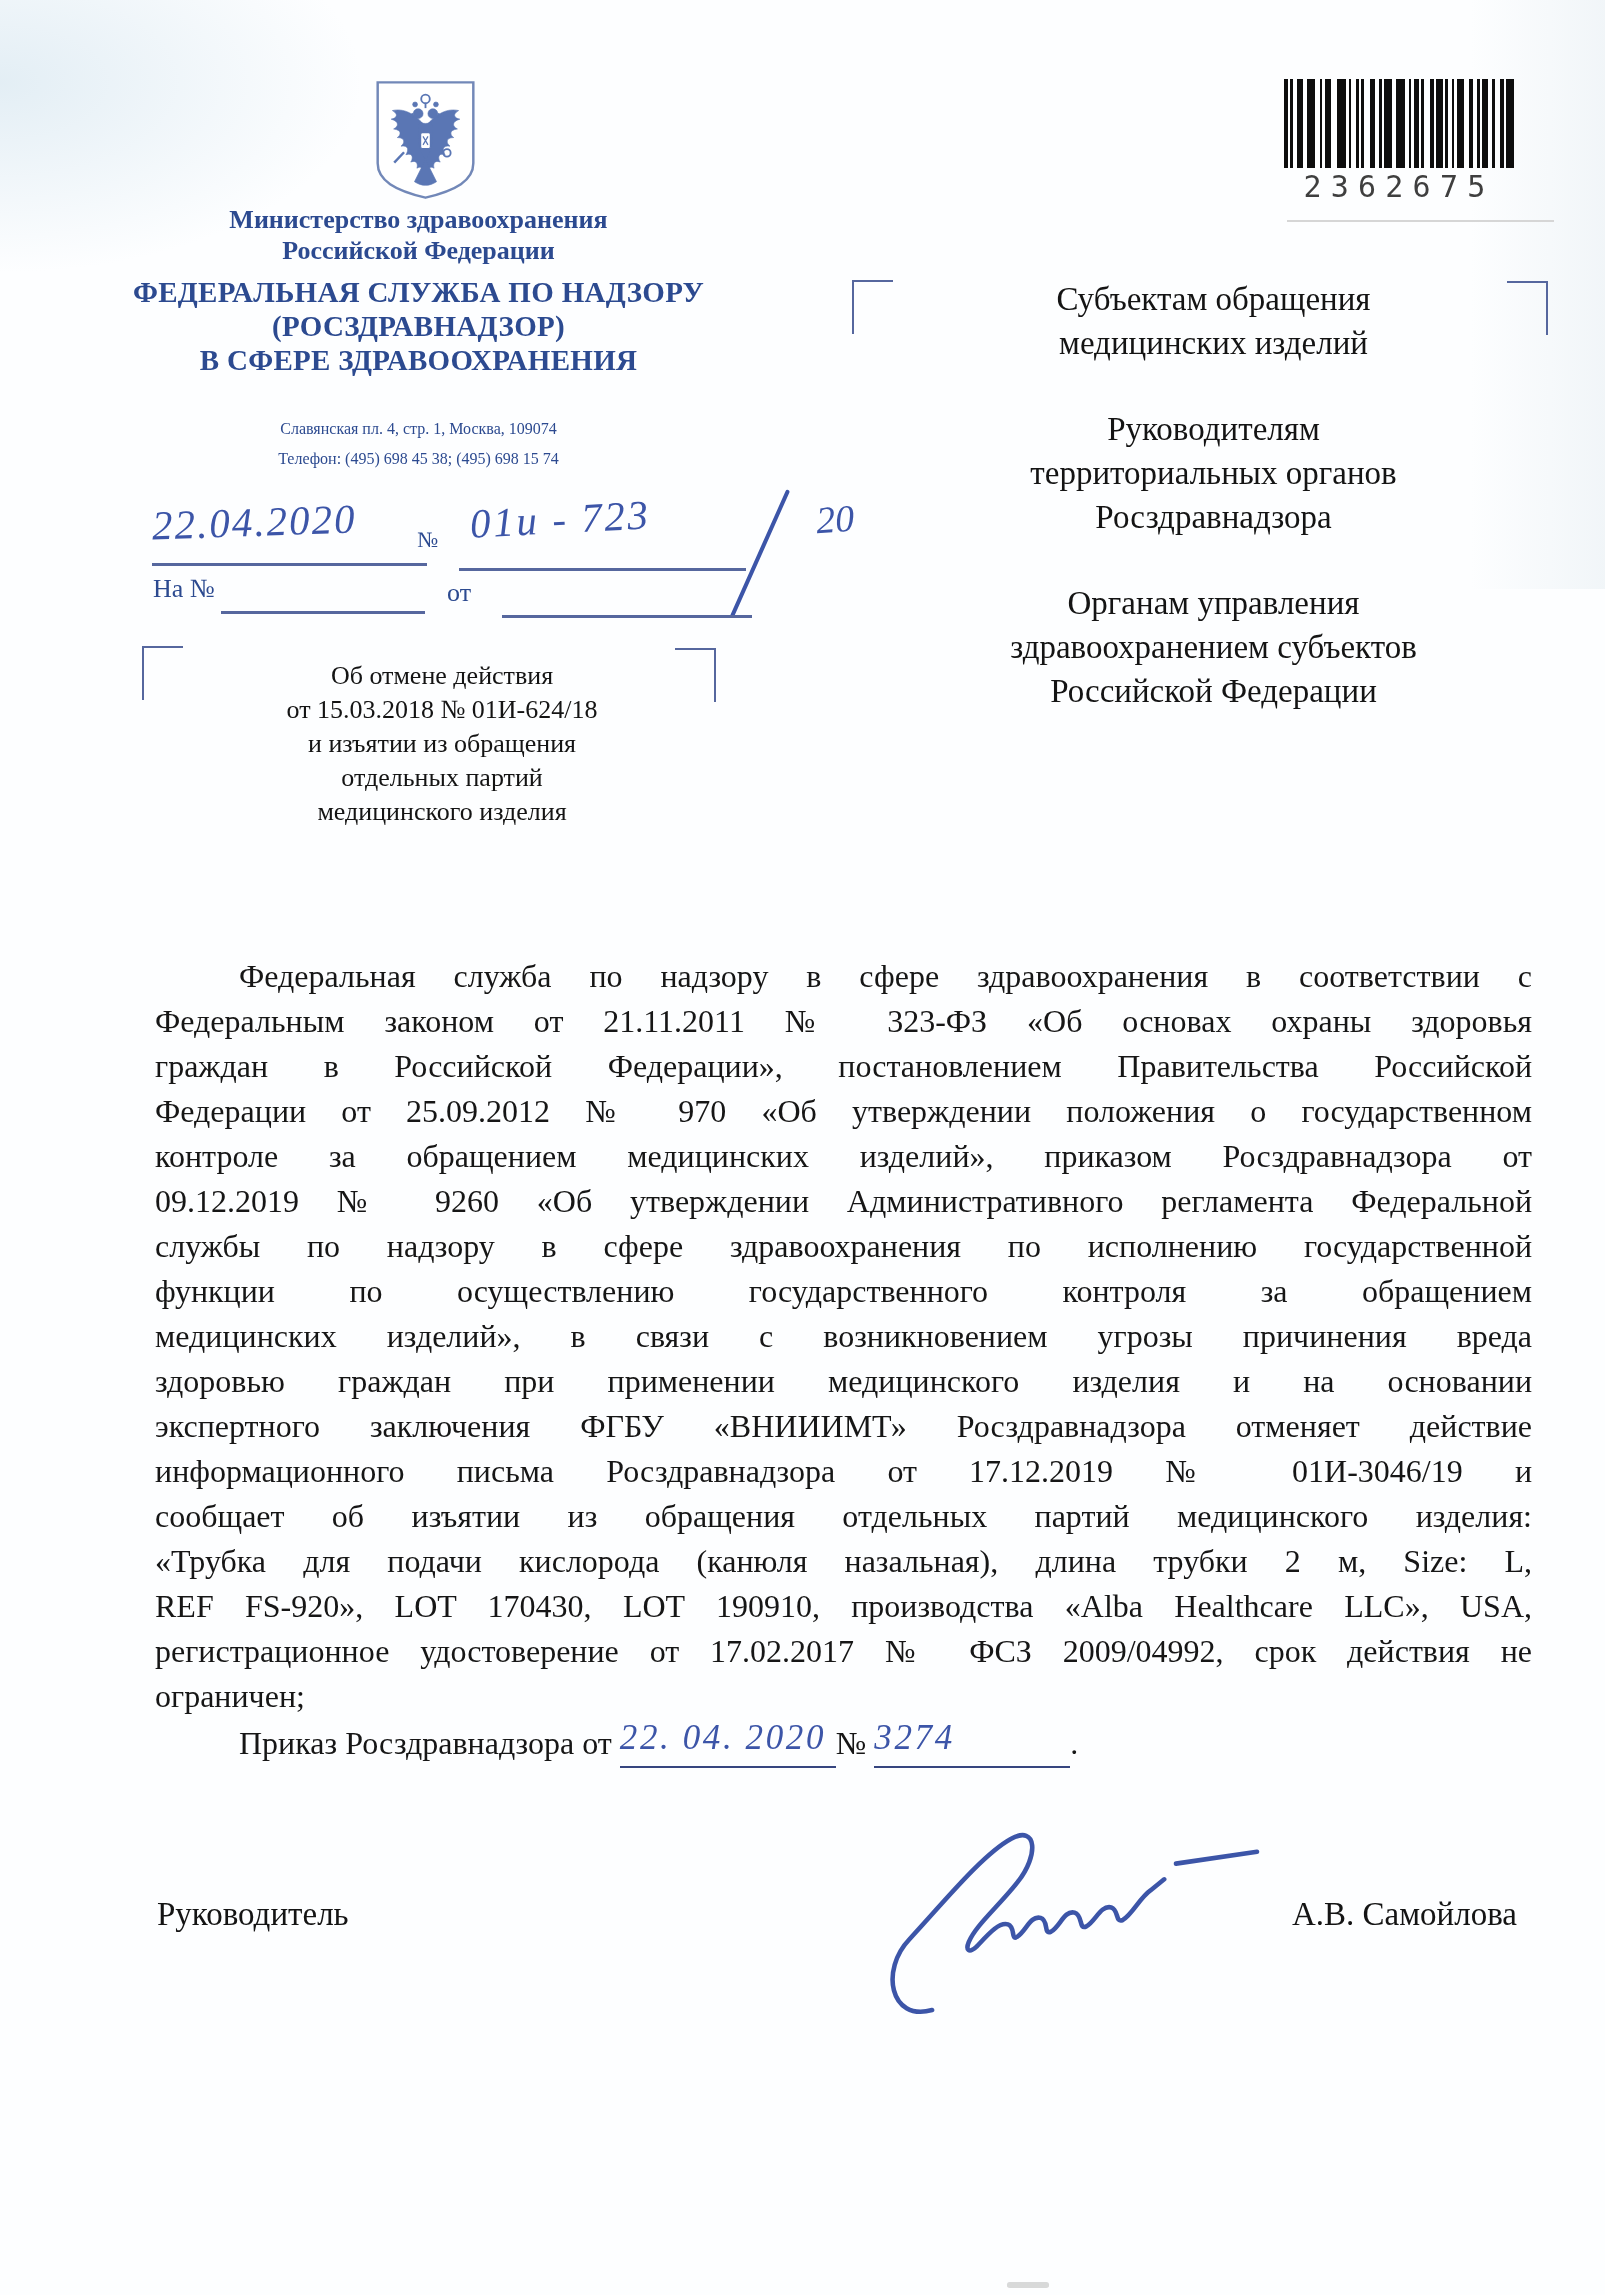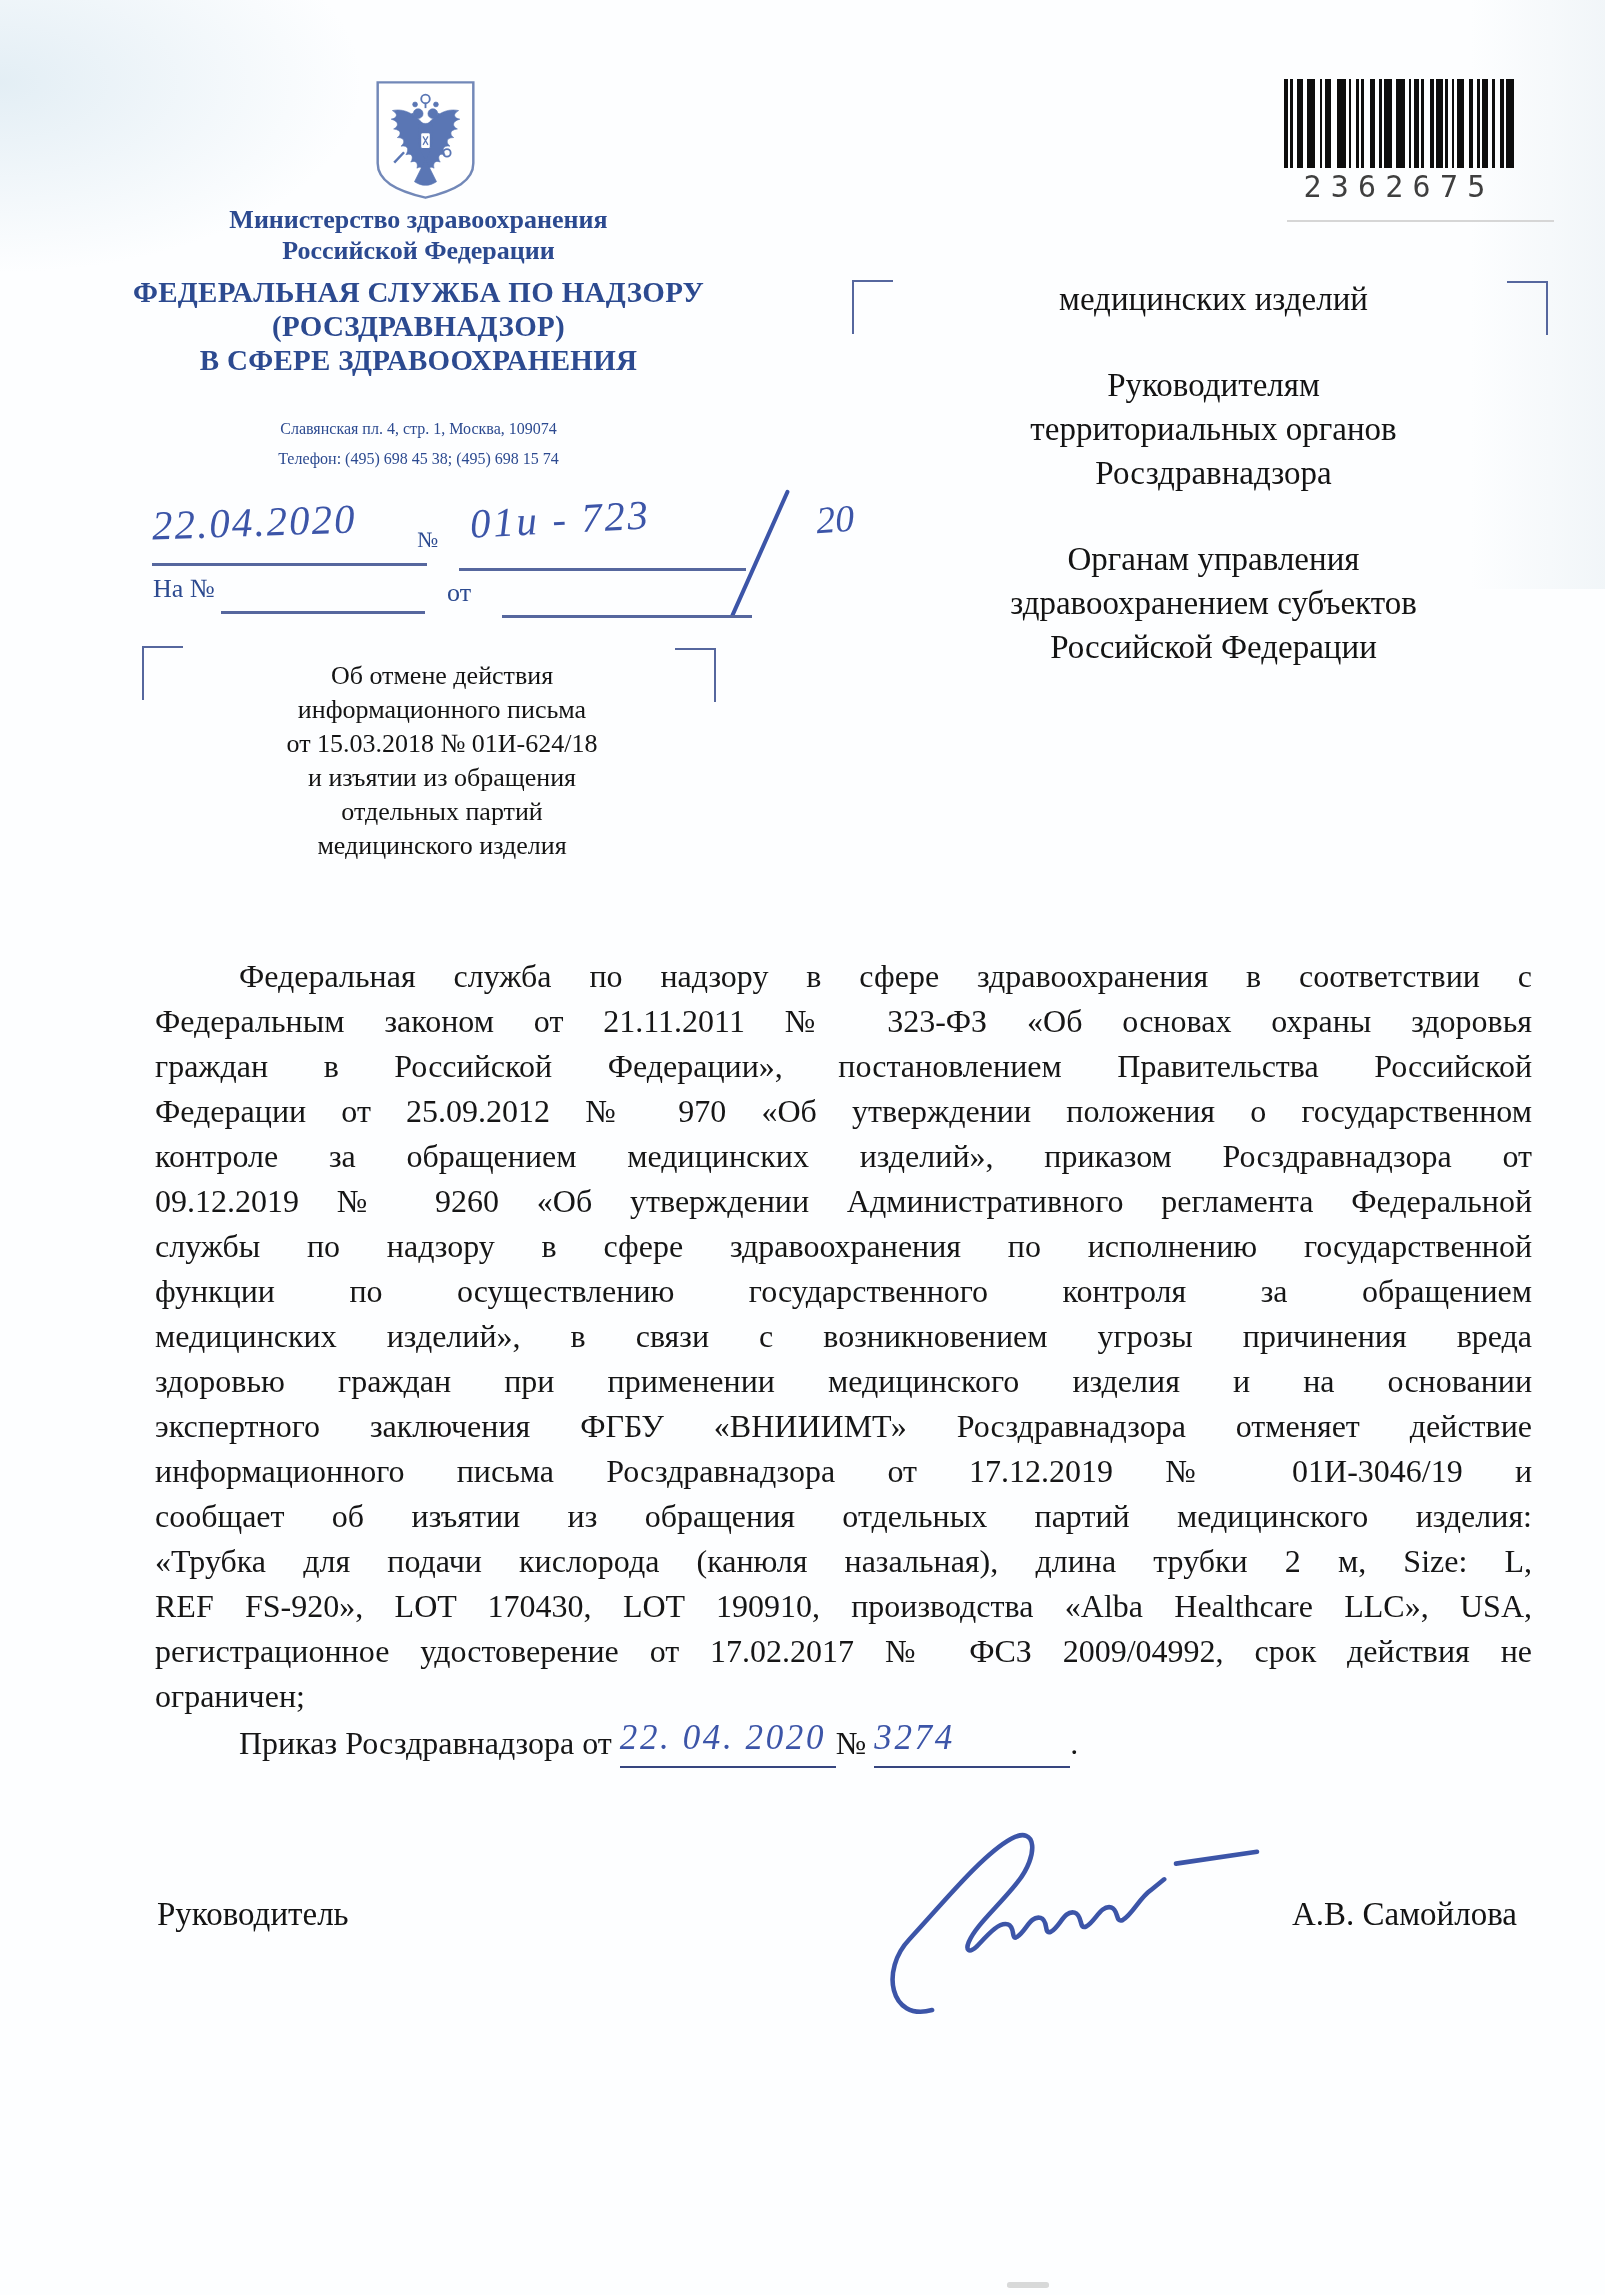--- a/index.html
+++ b/index.html
@@ -193,30 +193,30 @@
 
   <div class="reply-na">На №</div>
   <div class="uline ul3"></div>
   <div class="reply-ot">от</div>
   <div class="uline ul4"></div>
 
   <div class="brk tl sb-l"></div>
   <div class="brk tr sb-r"></div>
   <div class="subject">
     <div>Об отмене действия</div>
-    <div>информационного письма</div>
     <div>от 15.03.2018 № 01И-624/18</div>
     <div>и изъятии из обращения</div>
     <div>отдельных партий</div>
     <div>медицинского изделия</div>
   </div>
 
   <div class="brk tl rb-l"></div>
   <div class="brk tr rb-r"></div>
   <div class="recipients">
+    <div>Субъектам обращения</div>
     <div>медицинских изделий</div>
     <div class="gap">Руководителям</div>
     <div>территориальных органов</div>
     <div>Росздравнадзора</div>
     <div class="gap">Органам управления</div>
     <div>здравоохранением субъектов</div>
     <div>Российской Федерации</div>
   </div>
 
   <div class="body">

